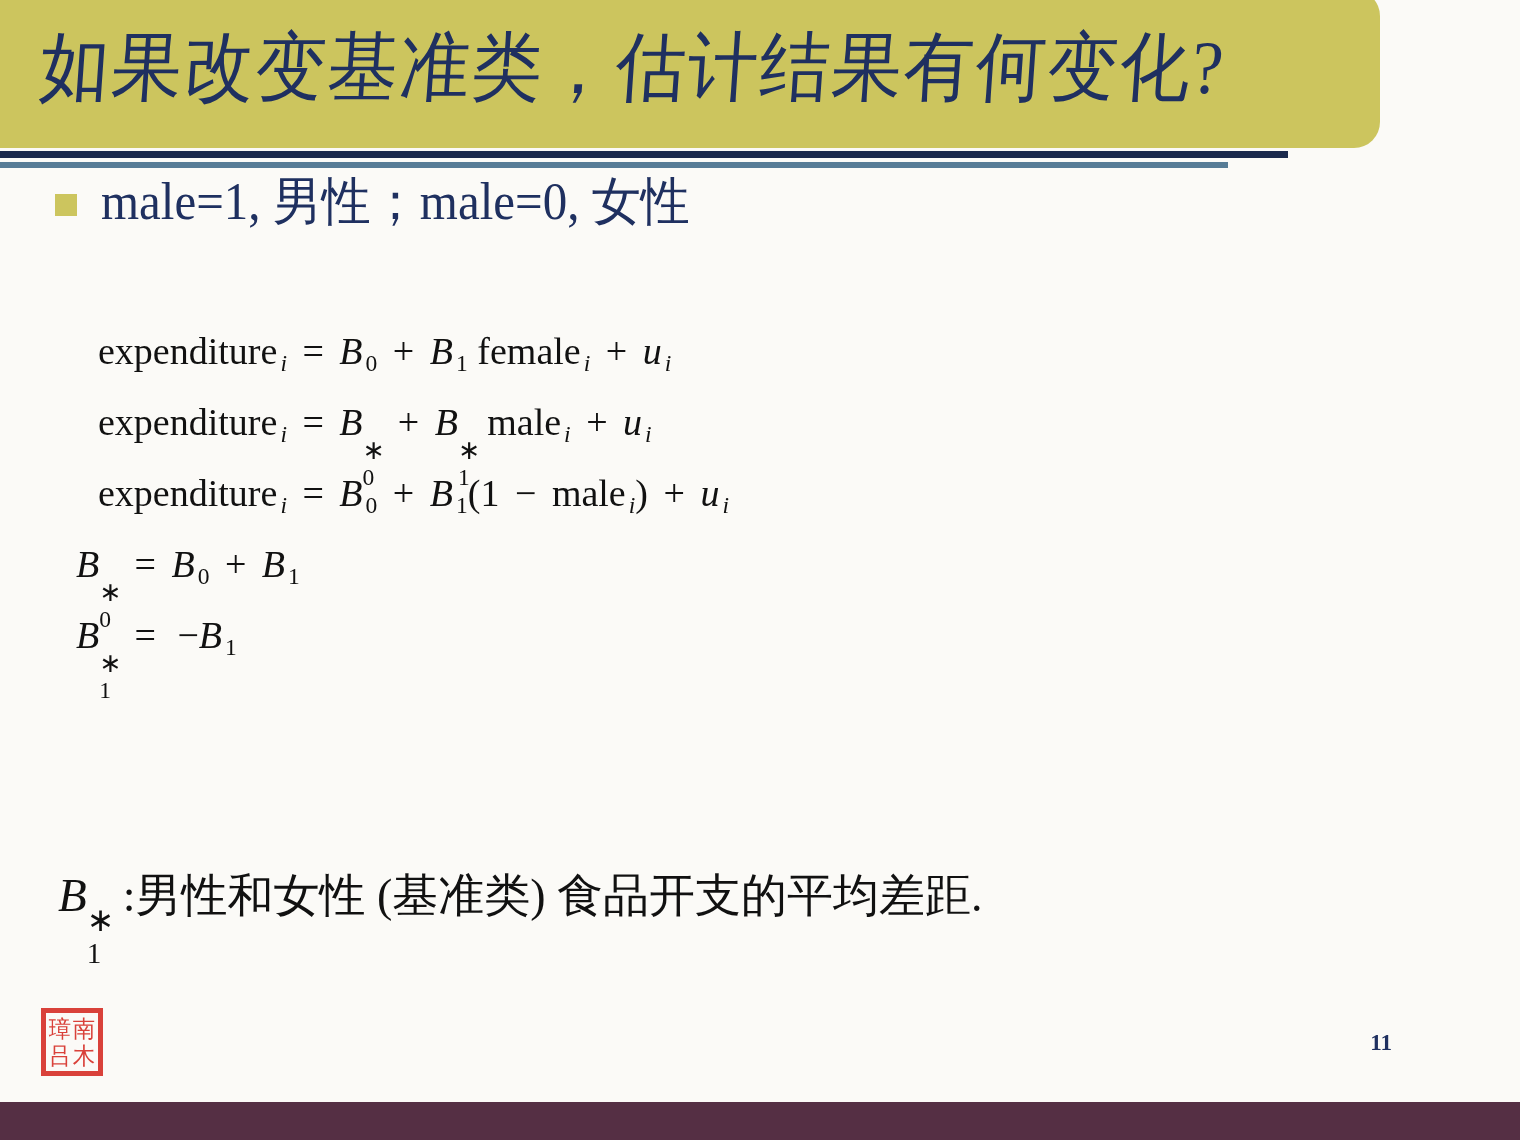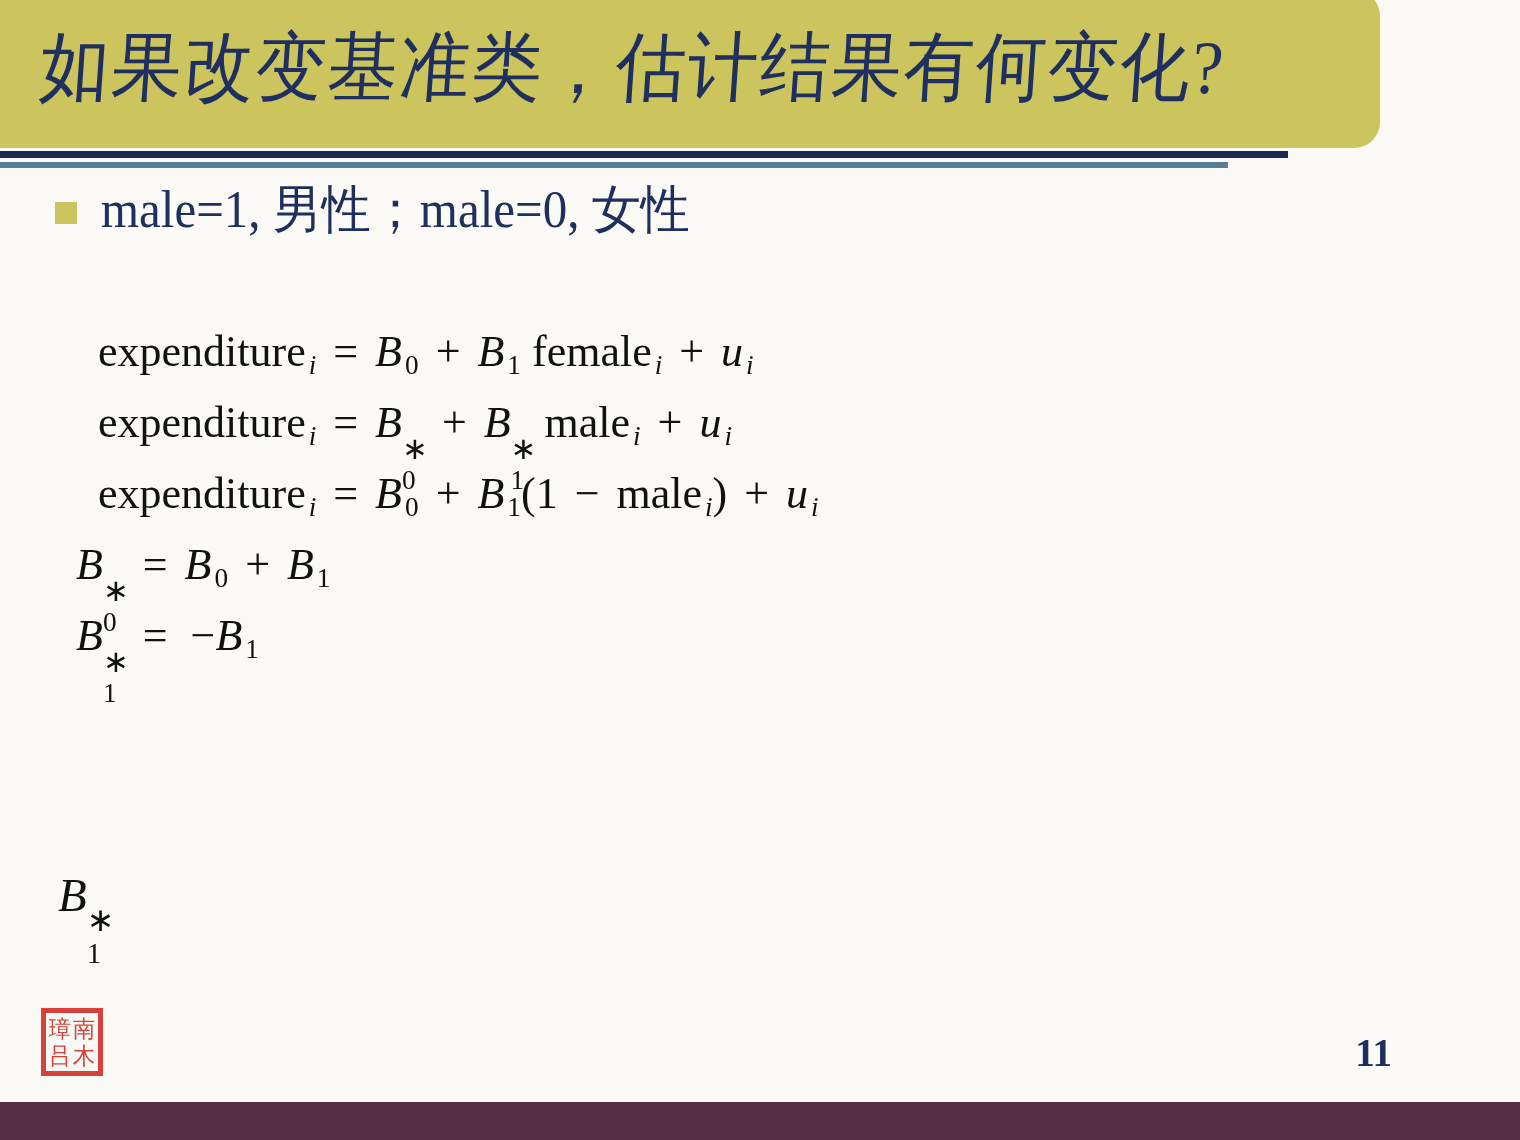--- a/index.html
+++ b/index.html
@@ -63,21 +63,21 @@
     top: 162px;
     width: 1228px;
     height: 6px;
     background: #577c96;
   }
 
   
   #bullet-row {
     position: absolute;
     left: 55px;
-    top: 180px;
+    top: 172px;
     display: flex;
     align-items: center;
   }
   #bullet-marker {
     width: 22px;
     height: 22px;
     background: #ccc55e;
     margin-right: 24px;
     margin-top: 6px;
     flex: none;
@@ -98,21 +98,21 @@
     left: 98px;
     top: 316px;
     width: 1300px;
     color: #111111;
     font-family: "Liberation Serif", serif;
   }
   .eq-line {
     height: 71px;
     line-height: 71px;
     white-space: nowrap;
-    font-size: 44px;
+    font-size: 38px;
   }
   .eq-line.indent-eq {
     padding-left: 330px;
   }
   .mi {         
     font-style: italic;
   }
   .op {
     padding: 0 6px;
   }
@@ -201,21 +201,21 @@
     justify-content: center;
     overflow: hidden;
     transform: scale(1.18, 1.25);
   }
   #page-number {
     position: absolute;
     right: 128px;
     top: 1030px;
     color: #1f3060;
     font-family: "Liberation Serif", serif;
-    font-size: 39px;
+    font-size: 23px;
     font-weight: bold;
   }
   #bottom-bar {
     position: absolute;
     left: 0;
     top: 1102px;
     width: 1520px;
     height: 38px;
     background: #552f44;
   }
@@ -285,21 +285,21 @@
 
     <div class="eq-line" style="margin-left:-22px">
       <span class="bstar"><span>B</span><span class="stack"><span class="s-sup">∗</span><span class="s-sub">1</span></span></span>
       <span class="op">=</span>
       <span class="op" style="padding-right:0">−</span><span class="mi">B</span><span class="sub" style="font-style:normal">1</span>
     </div>
 
   </div>
 
   <div id="conclusion">
-    <span class="bstar"><span>B</span><span class="stack"><span class="s-sup">∗</span><span class="s-sub">1</span></span></span>
+    <span class="bstar"><span>B</span><span class="stack"><span class="s-sup">∗</span><span class="s-sub">1</span></span></span><span class="cjk-run"> :男性和女性 (基准类) 食品开支的平均差距.</span>
   </div>
 
   <div id="seal-logo">
     <div id="seal-grid">
       <div class="seal-char">璋</div>
       <div class="seal-char">南</div>
       <div class="seal-char">吕</div>
       <div class="seal-char">木</div>
     </div>
   </div>

